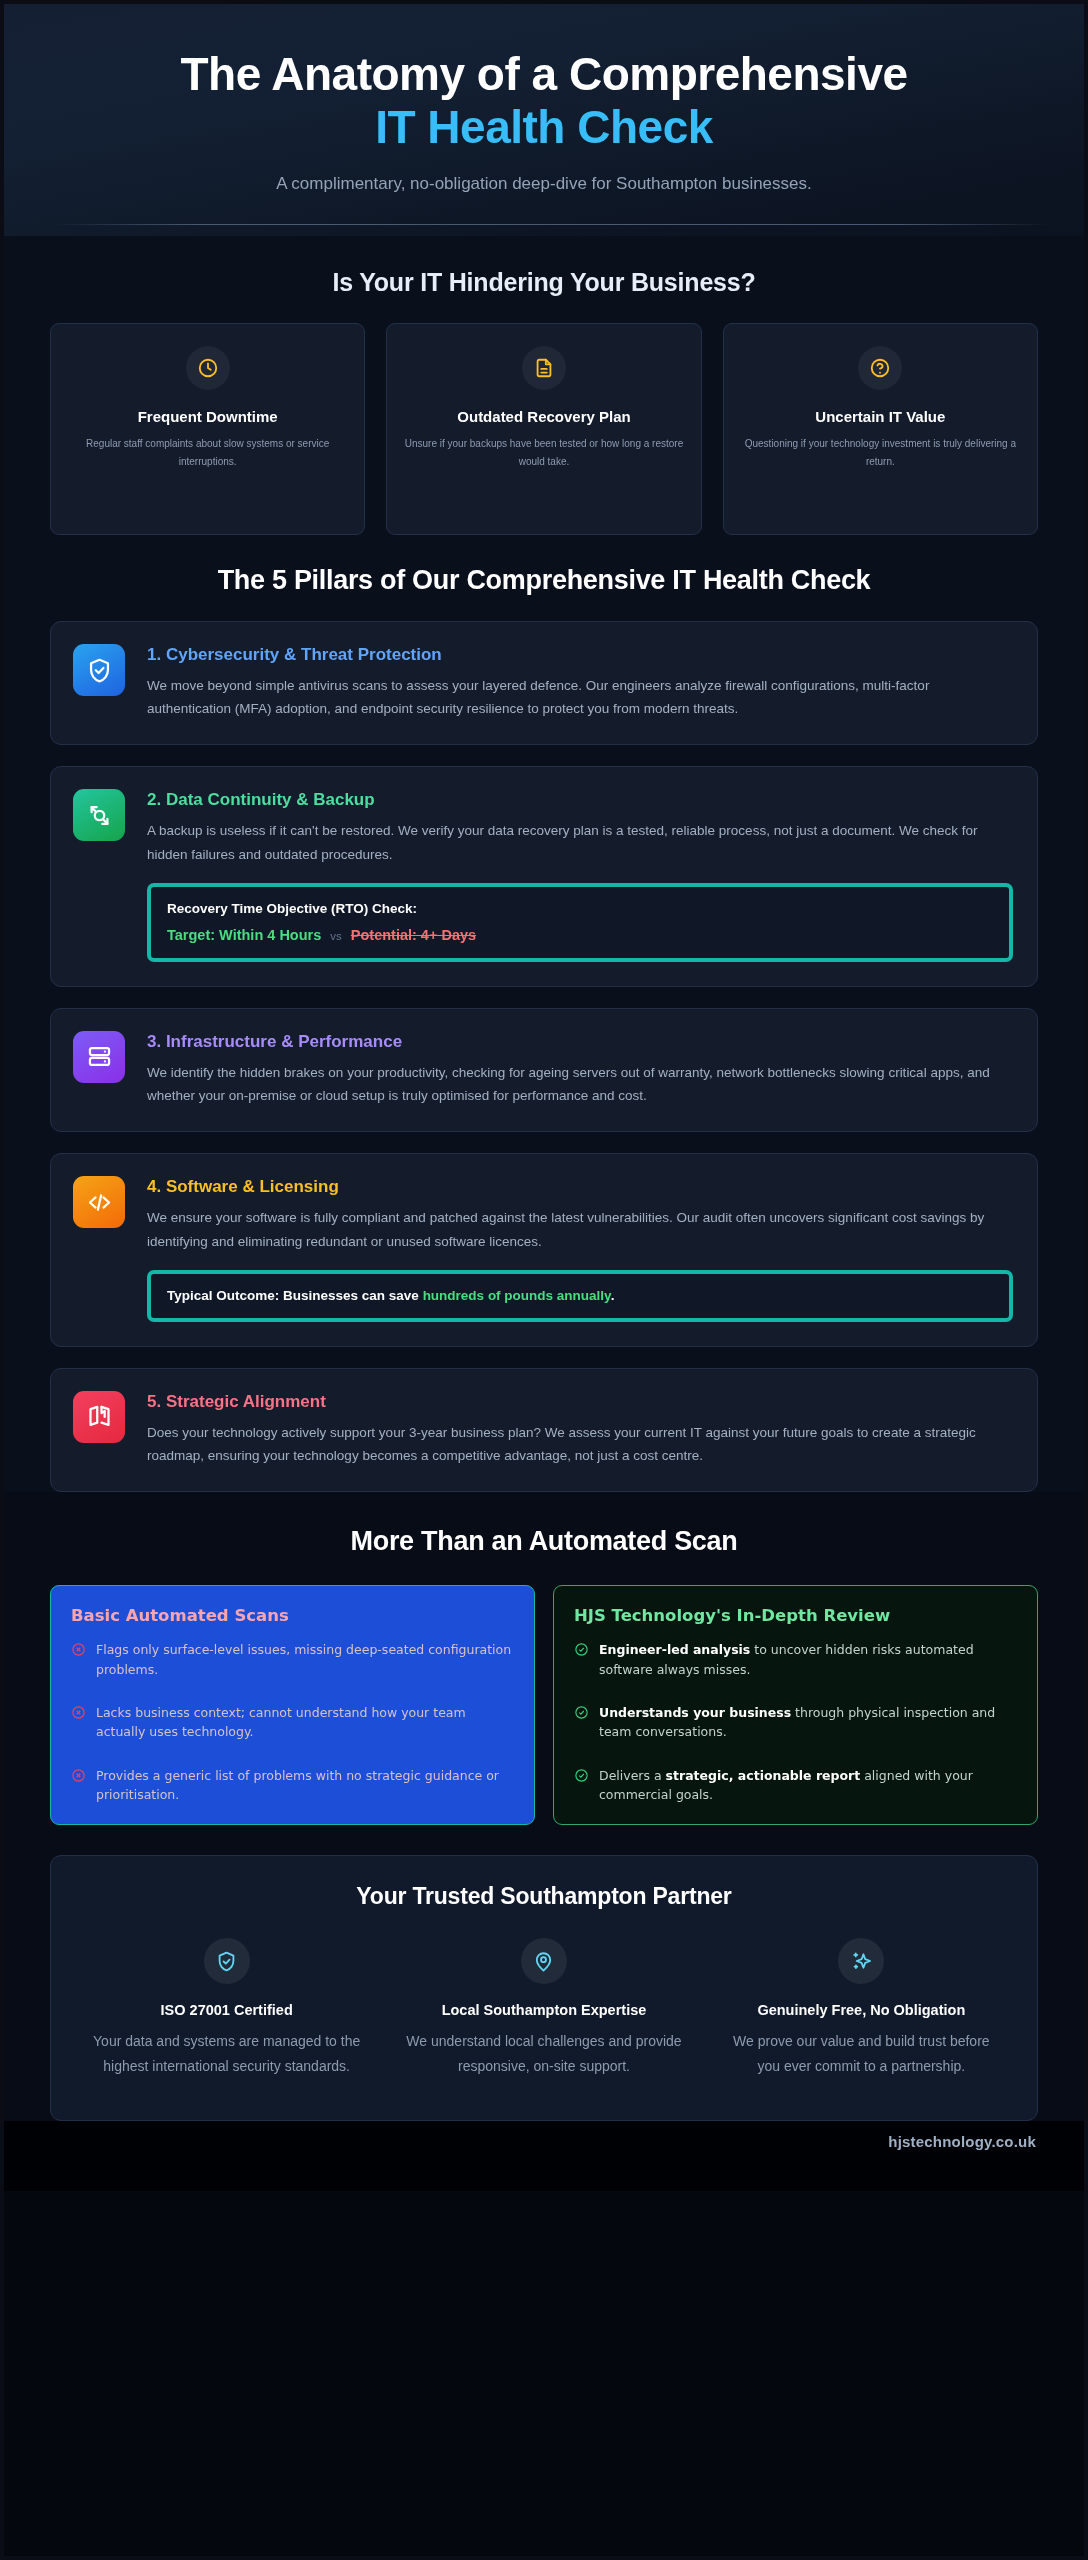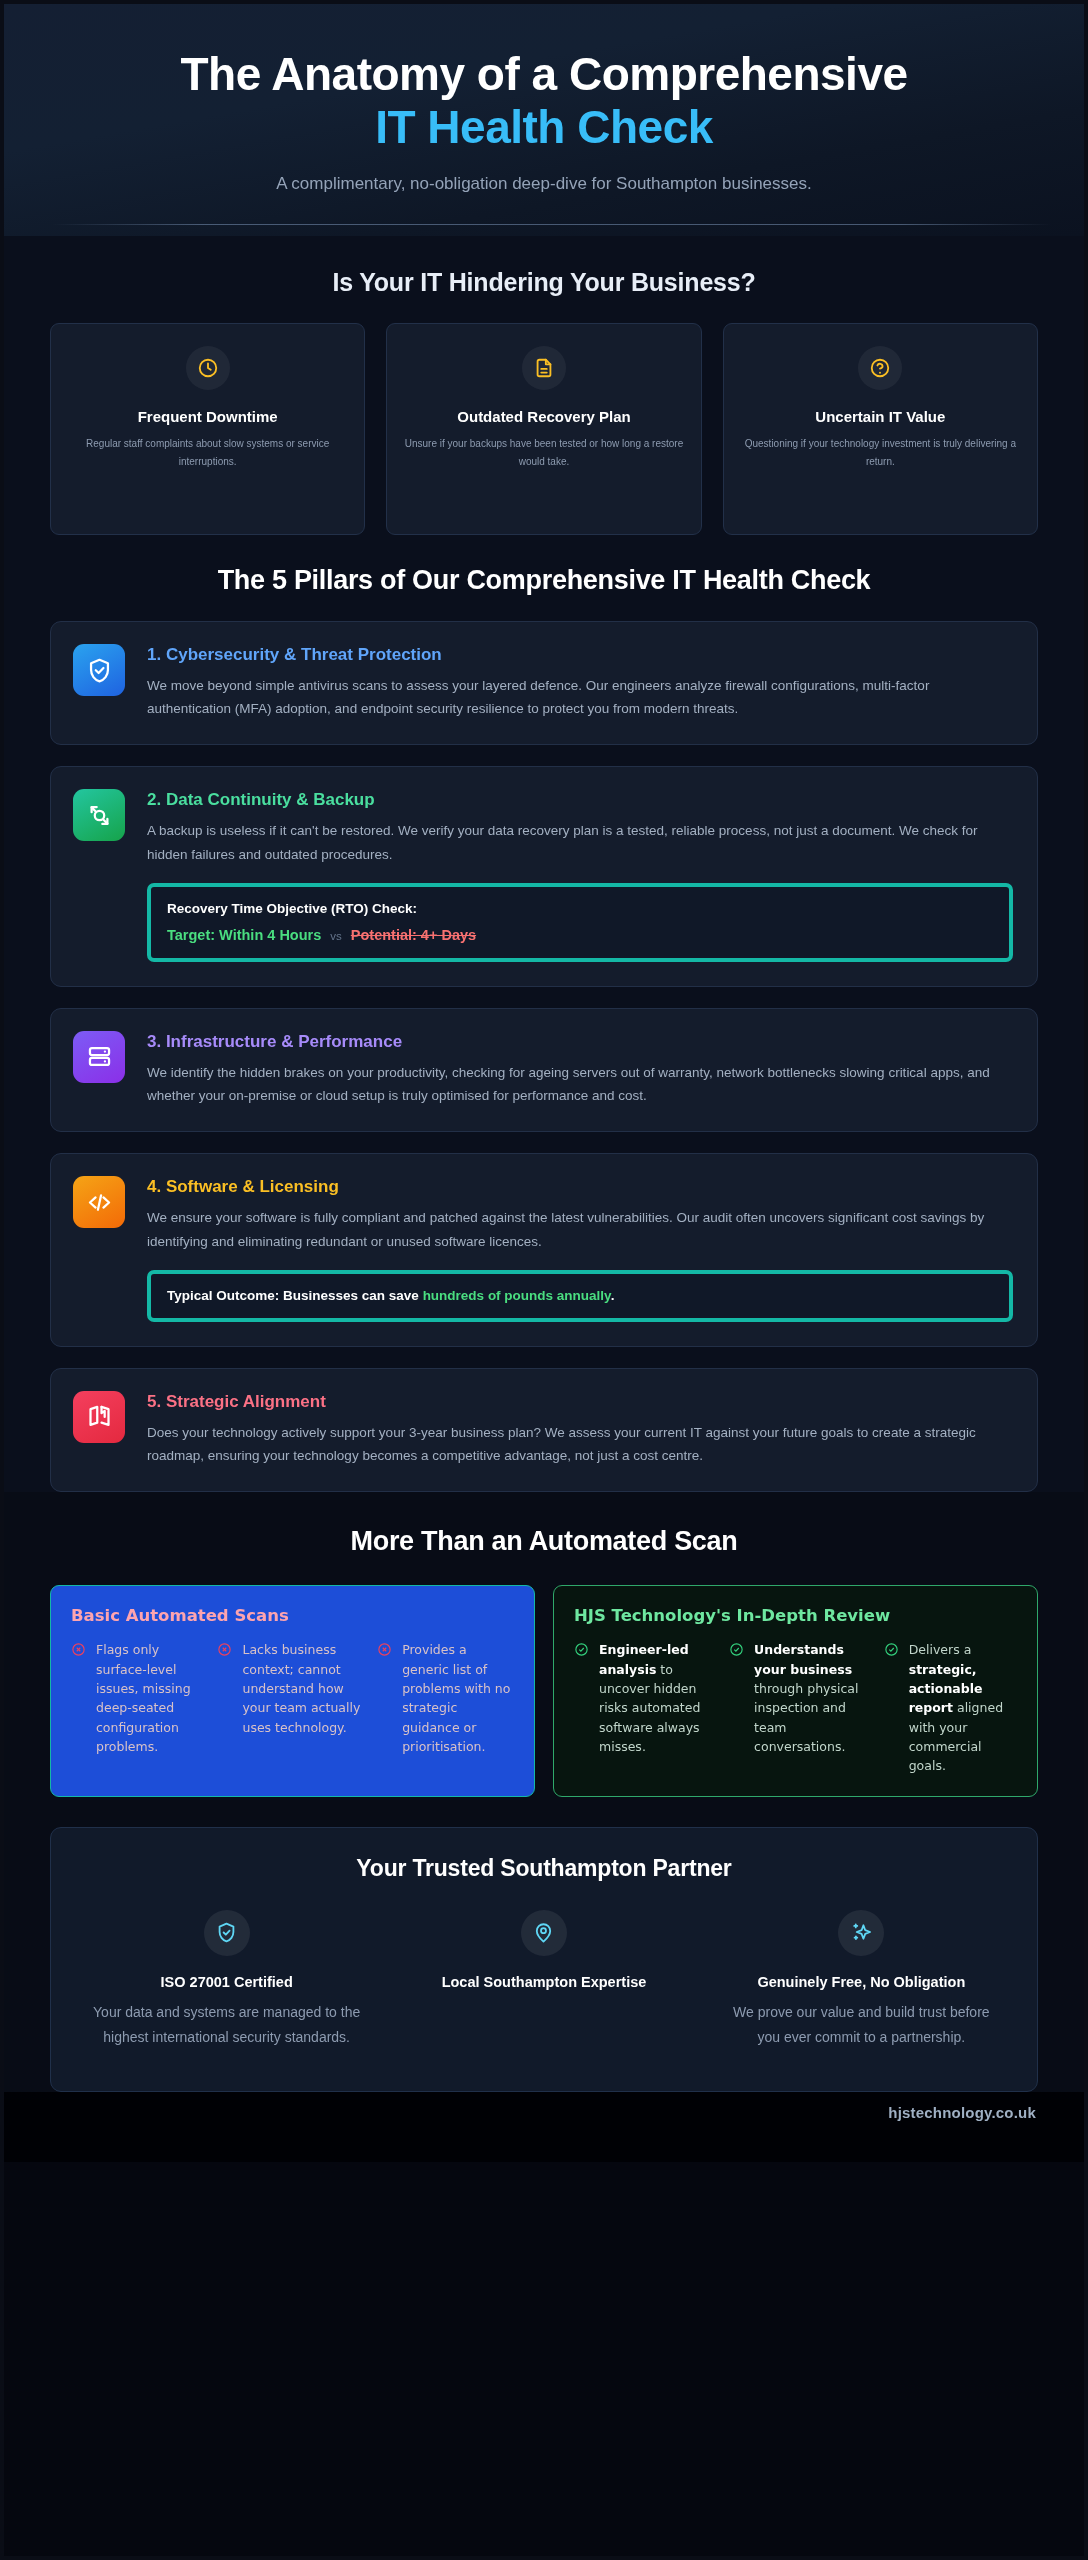--- a/index.html
+++ b/index.html
@@ -162,21 +162,21 @@
   .cmp-card {
     border-radius: 9px;
     padding: 20px 20px 20px 20px;
     font-family: "DejaVu Sans", sans-serif;
   }
   .cmp-bad  { background: #1d4ed8; border: 1px solid #14b8a6; }
   .cmp-good { background: #07150f; border: 1px solid #2fa86a; }
   .cmp-title { font-size: 16.5px; font-weight: bold; margin-bottom: 15px; }
   .cmp-bad .cmp-title  { color: #fda4af; }
   .cmp-good .cmp-title { color: #6ee7a0; }
-  .cmp-list { list-style: none; display: flex; flex-direction: row; gap: 12px; }
+  .cmp-list { list-style: none; display: flex; flex-direction: column; gap: 24px; }
   .cmp-item { display: flex; gap: 10px; font-size: 12.5px; line-height: 1.55; }
   .cmp-bullet { flex: 0 0 auto; width: 15px; height: 15px; margin-top: 2px; }
   .cmp-bullet svg { width: 15px; height: 15px; fill: none; stroke-width: 1.8; }
   .cmp-bad .cmp-bullet svg  { stroke: #f0415c; }
   .cmp-good .cmp-bullet svg { stroke: #34d27e; }
   .cmp-bad .cmp-text  { color: #d8c2c8; }
   .cmp-good .cmp-text { color: #c2d6cb; }
   .cmp-text b { color: #ffffff; font-weight: bold; }
 
   
@@ -464,20 +464,21 @@
         </div>
 
         <div class="trust-item">
           <div class="trust-icon-wrap">
             <svg viewBox="0 0 24 24">
                 <path d="M12 21.5s7-6.3 7-11.1A7 7 0 0 0 5 10.4c0 4.8 7 11.1 7 11.1z"></path>
                 <circle cx="12" cy="10.1" r="2.6"></circle>
               </svg>
           </div>
           <div class="trust-title">Local Southampton Expertise</div>
+          <div class="trust-desc">We understand local challenges and provide responsive, on-site support.</div>
         </div>
 
         <div class="trust-item">
           <div class="trust-icon-wrap">
             <svg viewBox="0 0 24 24">
                 <path d="M14 4.5 15.9 9.6 21 11.5 15.9 13.4 14 18.5 12.1 13.4 7 11.5 12.1 9.6z"></path>
                 <path d="M6 3.5v3.2M4.4 5.1h3.2"></path>
                 <path d="M6.2 16v2.8M4.8 17.4h2.8"></path>
               </svg>
           </div>

